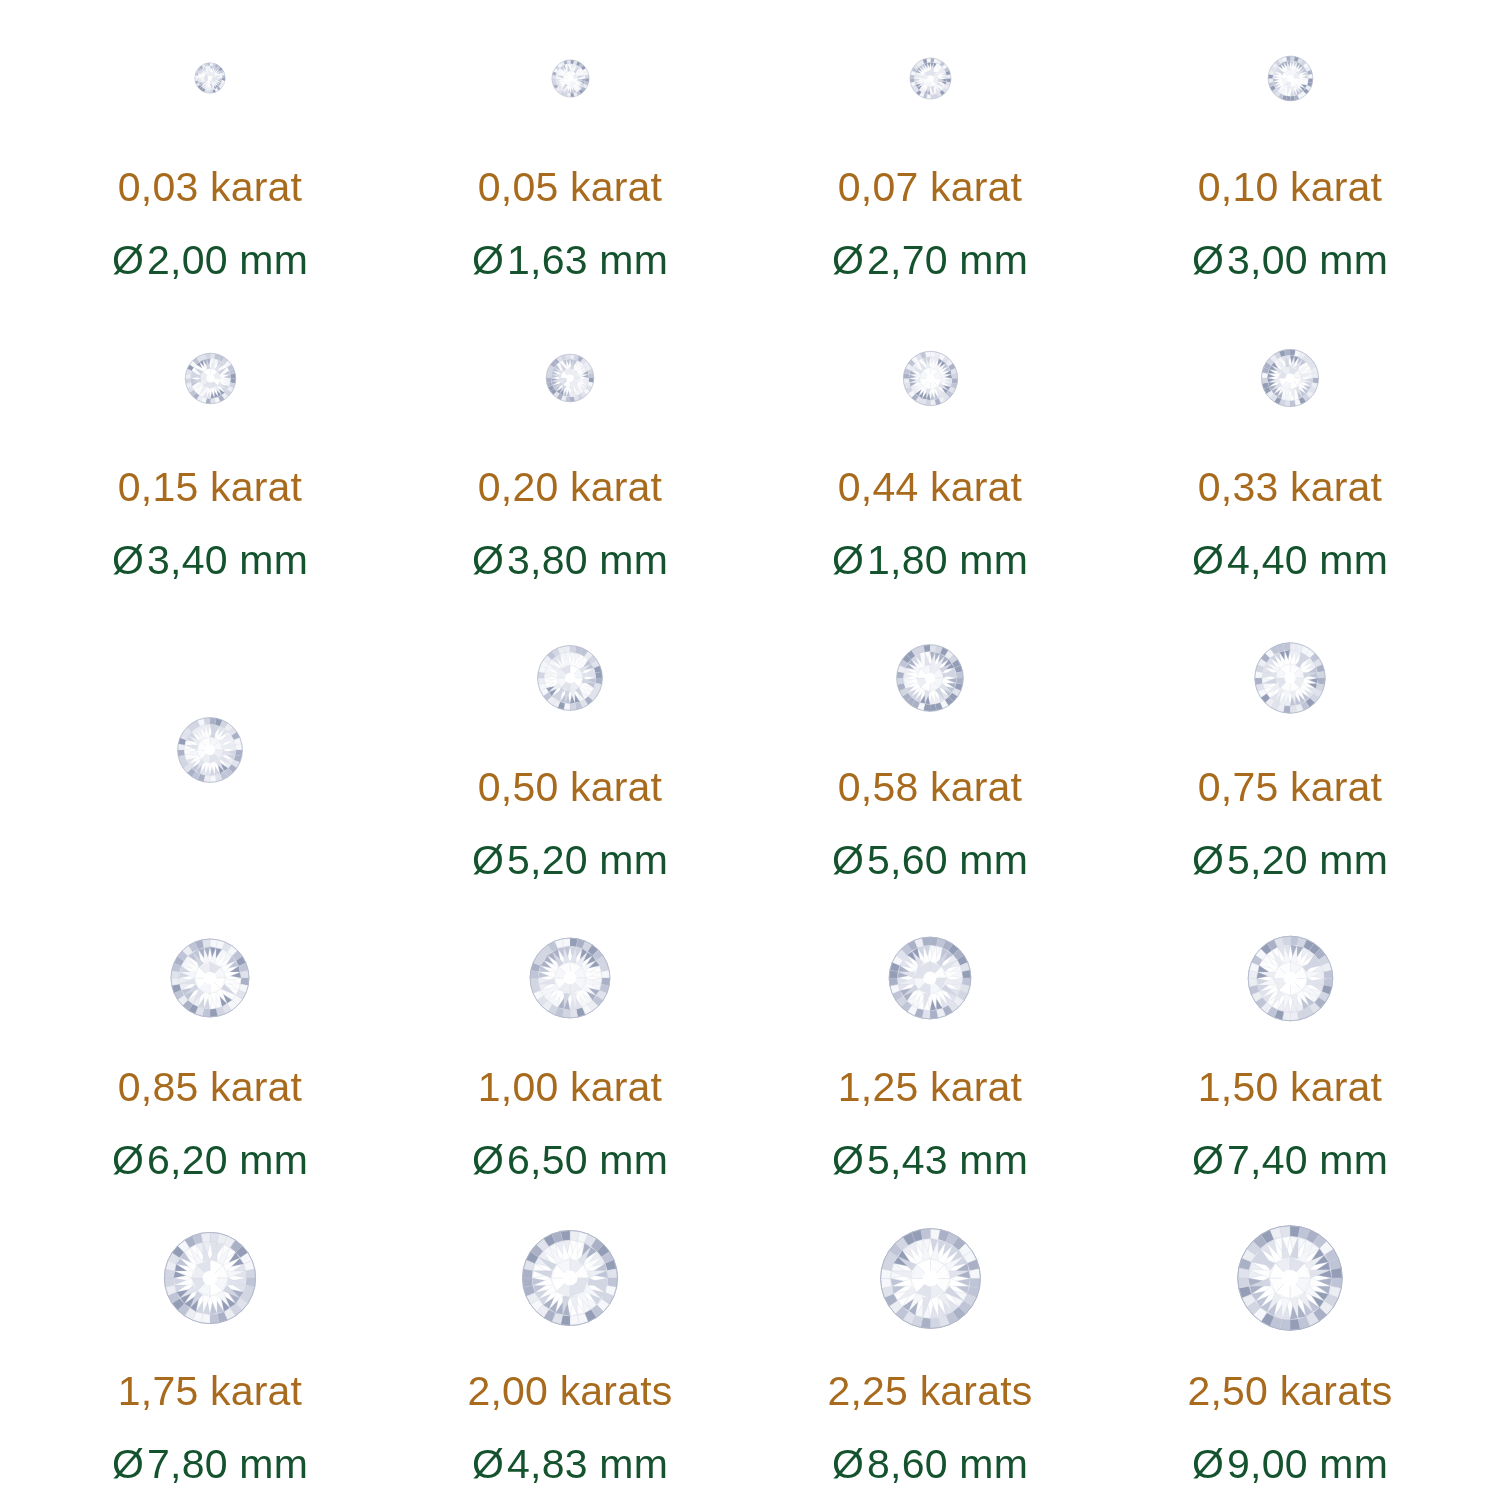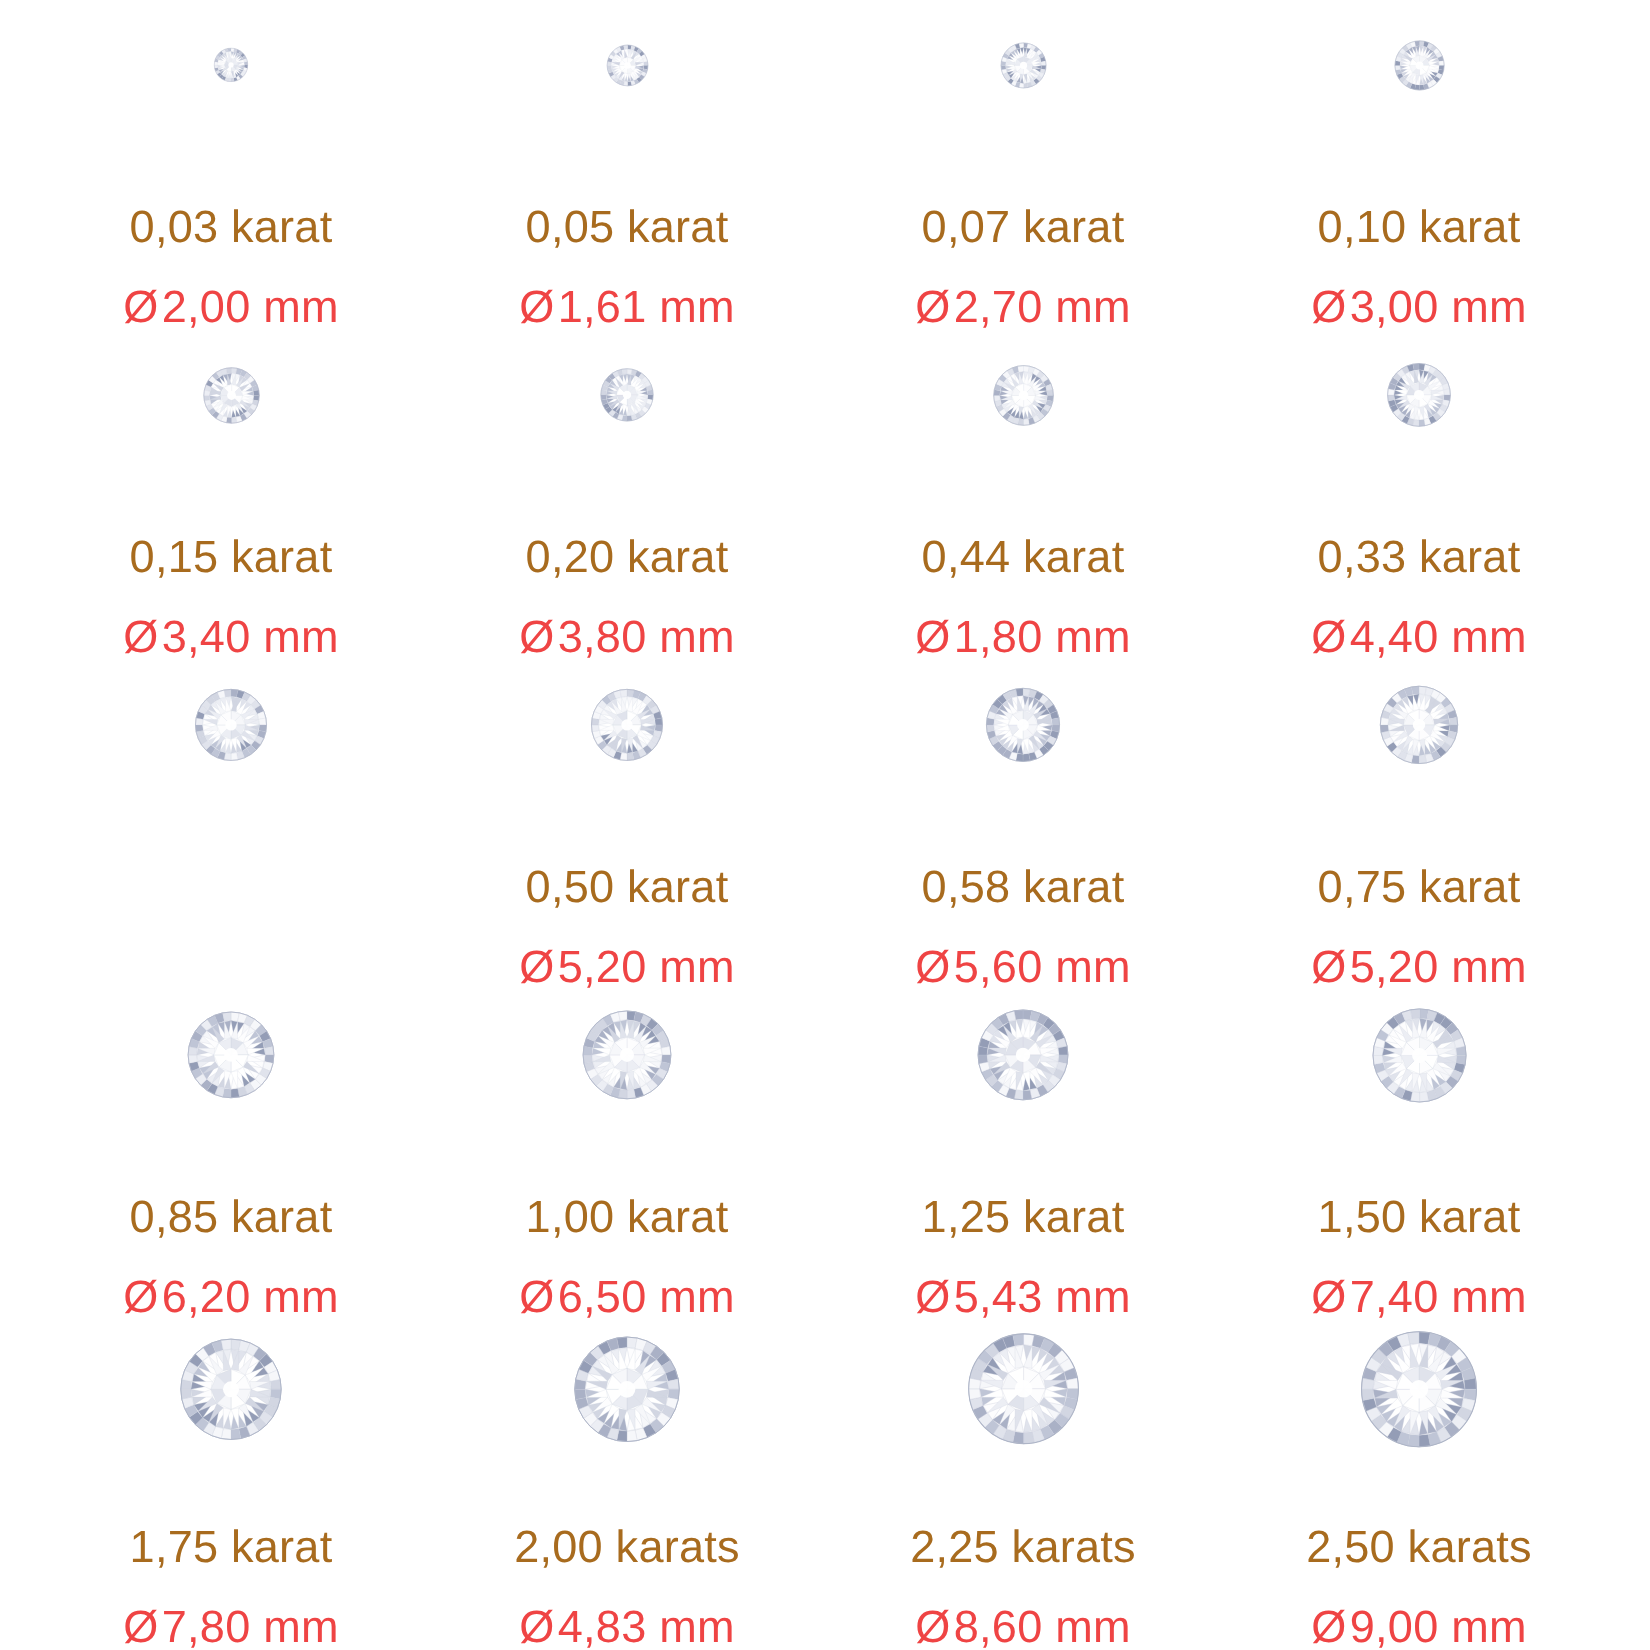--- a/index.html
+++ b/index.html
@@ -16,21 +16,21 @@
     display:grid;
     grid-template-columns:repeat(4,1fr);
     grid-template-rows:repeat(5,1fr);
     padding:0 30px;
   }
   .cell{
     position:relative;
     display:flex;
     flex-direction:column;
     align-items:center;
-    justify-content:space-between;
+    justify-content:center;
     gap:28px;
   }
   .gem-slot{
     display:flex;
     align-items:center;
     justify-content:center;
     width:100%;
   }
   
   .r1 .gem-slot{height:118px;}
@@ -50,21 +50,21 @@
   }
   .karat{
     color:#a86b1e;
     font-size:41px;
     line-height:1;
     letter-spacing:0.2px;
     white-space:nowrap;
     margin-top:2px;
   }
   .mm{
-    color:#ef4444;
+    color:#14532d;
     font-size:41px;
     line-height:1;
     letter-spacing:0.2px;
     white-space:nowrap;
     margin-top:32px;
   }
   .mm .dia{
     font-weight:300;
     font-size:41px;
     padding-right:3px;
@@ -234,21 +234,21 @@
           <polygon points="50.00,69.00 36.56,63.44 50.00,50.00" fill="#fdfdfe" stroke="#cfd4e0" stroke-width="0.3"></polygon>
           <polygon points="36.56,63.44 31.00,50.00 50.00,50.00" fill="#ffffff" stroke="#cfd4e0" stroke-width="0.3"></polygon>
           <polygon points="31.00,50.00 36.56,36.56 50.00,50.00" fill="#fdfdfe" stroke="#cfd4e0" stroke-width="0.3"></polygon>
           <polygon points="36.56,36.56 50.00,31.00 50.00,50.00" fill="#fdfdfe" stroke="#cfd4e0" stroke-width="0.3"></polygon>
           <circle cx="50" cy="50" r="7.6000000000000005" fill="#ffffff" opacity="0.95"></circle>
           <circle cx="50" cy="50" r="47.5" fill="none" stroke="#aeb5c7" stroke-width="0.9"></circle>
         </svg>
       </div>
       <div class="labels">
         <div class="karat">0,05 karat</div>
-        <div class="mm"><span class="dia">Ø</span><span>1,61 mm</span></div>
+        <div class="mm"><span class="dia">Ø</span><span>1,63 mm</span></div>
       </div>
     </div>
     <div class="cell r1">
       <div class="gem-slot">
         <svg class="gem" width="43" height="43" viewBox="0 0 100 100" shape-rendering="geometricPrecision">
           <circle cx="50" cy="50" r="47.5" fill="#ffffff" stroke="#b9bfcf" stroke-width="0.8"></circle>
           <polygon points="50.00,2.50 59.27,3.41 57.41,12.73 50.00,12.00" fill="#aab1c6" stroke="#c3c8d8" stroke-width="0.25"></polygon>
           <polygon points="59.27,3.41 68.18,6.12 64.54,14.89 57.41,12.73" fill="#f6f7fa" stroke="#c3c8d8" stroke-width="0.25"></polygon>
           <polygon points="68.18,6.12 76.39,10.51 71.11,18.40 64.54,14.89" fill="#eceef4" stroke="#c3c8d8" stroke-width="0.25"></polygon>
           <polygon points="76.39,10.51 83.59,16.41 76.87,23.13 71.11,18.40" fill="#bfc5d6" stroke="#c3c8d8" stroke-width="0.25"></polygon>

